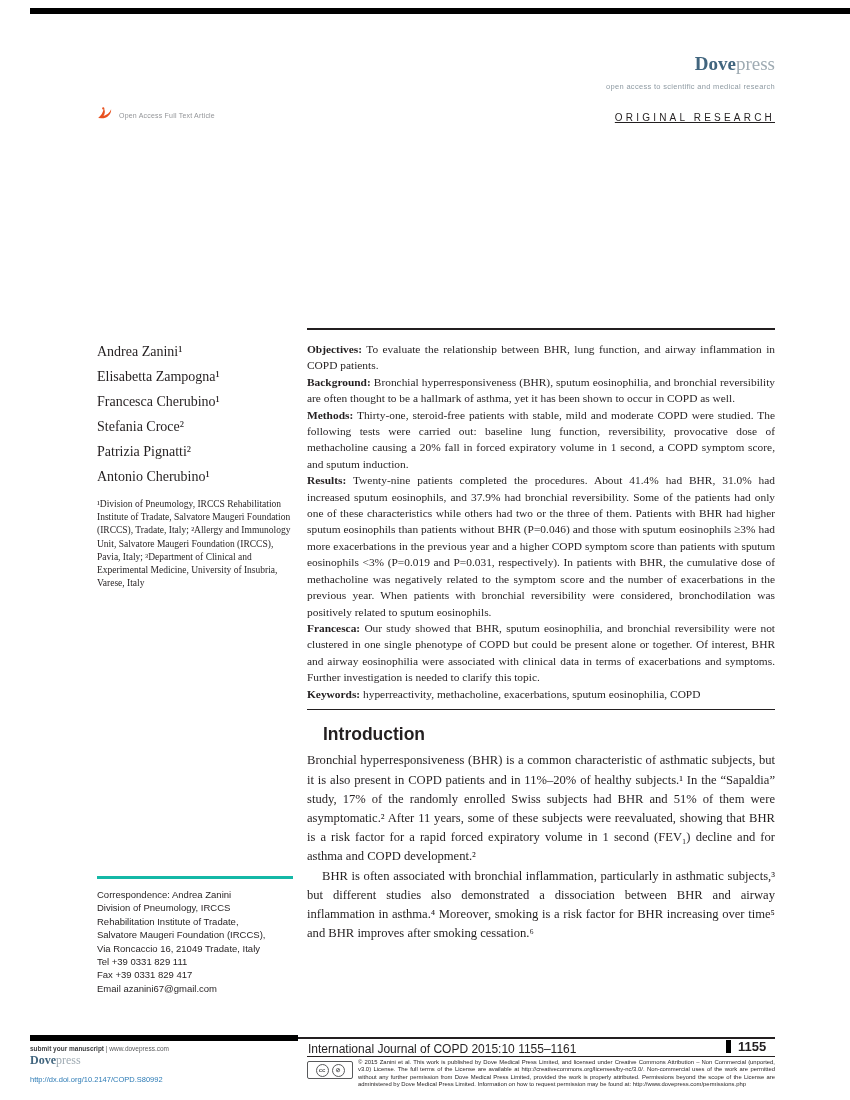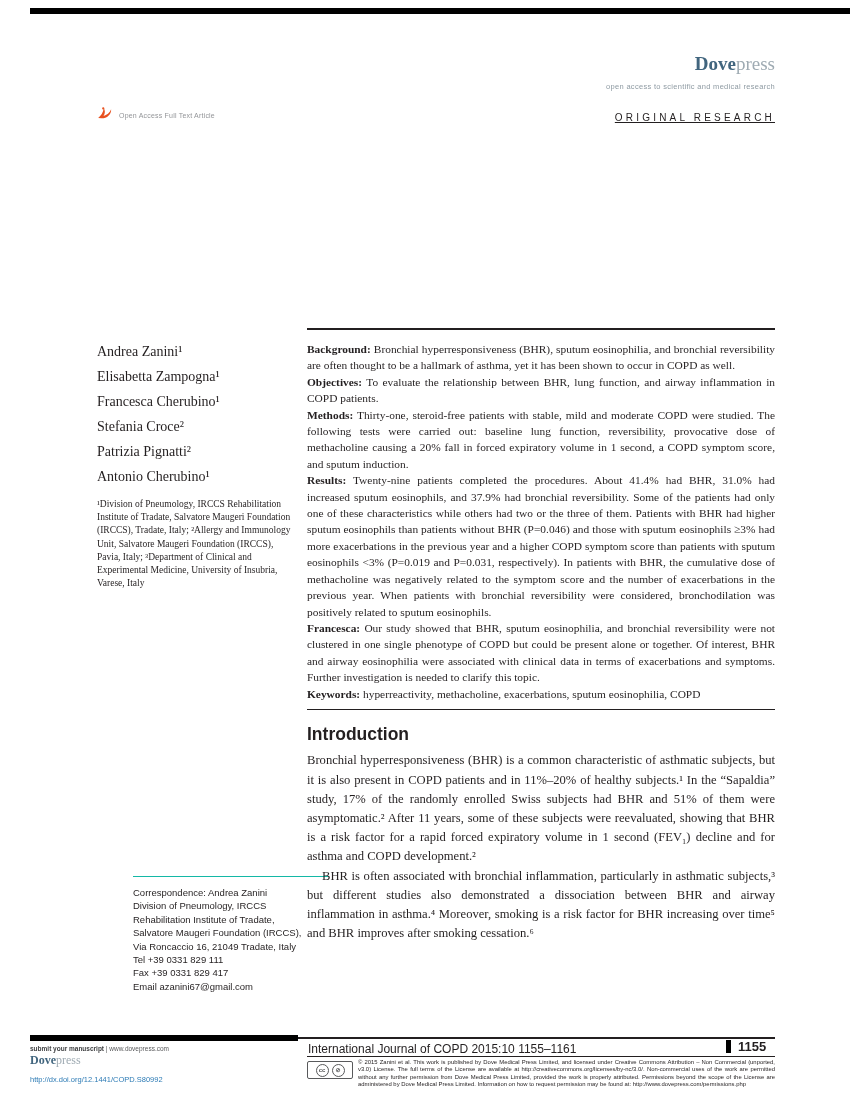--- a/index.html
+++ b/index.html
@@ -25,33 +25,33 @@
   .title {
     position:absolute; left:96px; top:133px; width:692px; margin:0;
     font-weight:500; font-size:28px; line-height:39px; color:#231f20;
   }
   
   .left-col { position:absolute; left:97px; top:339px; width:198px;font-family:Liberation Serif, serif; }
   .author { font-size:14px; line-height:25px; }
   .affiliations { margin-top:9px; font-size:9.5px; line-height:13.2px; color:#231f20; }
   .correspondence {
     position:absolute; left:97px; top:876px; width:196px;
-    border-top:1px solid #14b8a6; padding-top:9px;
-    font-size:9.5px; line-height:13.4px;margin-left:36px;
+    border-top:3px solid #14b8a6; padding-top:9px;
+    font-size:9.5px; line-height:13.4px;
   }
   
   .right-col { position:absolute; left:307px; top:328px; width:468px; height:706px; overflow:hidden; }
   .rule { height:2px; background:#231f20; }
   .rule2 { margin-top:7px; height:1.5px; background:#231f20; }
   .abstract {
     margin-top:11px; font-family:"Liberation Serif", serif;
     font-size:11.4px; line-height:16.4px; text-align:justify;
   }
   .abstract p { margin:0; }
-  h2.intro { margin:14px 0 6px 0; font-size:17.5px; font-weight:700; }
+  h2.intro { margin:14px 0 6px 16px; font-size:17.5px; font-weight:700; }
   .body-p {
     margin:0; font-family:"Liberation Serif", serif;
     font-size:12.6px; line-height:19.2px; text-align:justify;
   }
   .body-p.indent { text-indent:15px; }
   
   .foot-bar-left { position:absolute; left:30px; top:1035px; width:268px; height:6px; background:#000; }
   .foot-line { position:absolute; left:298px; top:1037px; width:477px; height:1.5px; background:#231f20; }
   .foot-line2 { position:absolute; left:307px; top:1056px; width:468px; height:1px; background:#231f20; }
   .foot-submit { position:absolute; left:30px; top:1045px; font-size:6.5px; color:#58595b; }
@@ -121,22 +121,22 @@
     <div>Salvatore Maugeri Foundation (IRCCS),</div>
     <div>Via Roncaccio 16, 21049 Tradate, Italy</div>
     <div>Tel +39 0331 829 111</div>
     <div>Fax +39 0331 829 417</div>
     <div>Email azanini67@gmail.com</div>
   </div>
 
   <div class="right-col">
     <div class="rule"></div>
     <div class="abstract">
+      <p><b>Objectives:</b><span> To evaluate the relationship between BHR, lung function, and airway inflammation in COPD patients.</span></p>
       <p><b>Background:</b><span> Bronchial hyperresponsiveness (BHR), sputum eosinophilia, and bronchial reversibility are often thought to be a hallmark of asthma, yet it has been shown to occur in COPD as well.</span></p>
-      <p><b>Objectives:</b><span> To evaluate the relationship between BHR, lung function, and airway inflammation in COPD patients.</span></p>
       <p><b>Methods:</b><span> Thirty-one, steroid-free patients with stable, mild and moderate COPD were studied. The following tests were carried out: baseline lung function, reversibility, provocative dose of methacholine causing a 20% fall in forced expiratory volume in 1 second, a COPD symptom score, and sputum induction.</span></p>
       <p><b>Results:</b><span> Twenty-nine patients completed the procedures. About 41.4% had BHR, 31.0% had increased sputum eosinophils, and 37.9% had bronchial reversibility. Some of the patients had only one of these characteristics while others had two or the three of them. Patients with BHR had higher sputum eosinophils than patients without BHR (P=0.046) and those with sputum eosinophils ≥3% had more exacerbations in the previous year and a higher COPD symptom score than patients with sputum eosinophils &lt;3% (P=0.019 and P=0.031, respectively). In patients with BHR, the cumulative dose of methacholine was negatively related to the symptom score and the number of exacerbations in the previous year. When patients with bronchial reversibility were considered, bronchodilation was positively related to sputum eosinophils.</span></p>
       <p><b>Francesca:</b><span> Our study showed that BHR, sputum eosinophilia, and bronchial reversibility were not clustered in one single phenotype of COPD but could be present alone or together. Of interest, BHR and airway eosinophilia were associated with clinical data in terms of exacerbations and symptoms. Further investigation is needed to clarify this topic.</span></p>
       <p><b>Keywords:</b><span> hyperreactivity, methacholine, exacerbations, sputum eosinophilia, COPD</span></p>
     </div>
     <div class="rule rule2"></div>
     <h2 class="intro">Introduction</h2>
     <p class="body-p">Bronchial hyperresponsiveness (BHR) is a common characteristic of asthmatic subjects, but it is also present in COPD patients and in 11%–20% of healthy subjects.¹ In the “Sapaldia” study, 17% of the randomly enrolled Swiss subjects had BHR and 51% of them were asymptomatic.² After 11 years, some of these subjects were reevaluated, showing that BHR is a risk factor for a rapid forced expiratory volume in 1 second (FEV₁) decline and for asthma and COPD development.²</p>
     <p class="body-p indent">BHR is often associated with bronchial inflammation, particularly in asthmatic subjects,³ but different studies also demonstrated a dissociation between BHR and airway inflammation in asthma.⁴ Moreover, smoking is a risk factor for BHR increasing over time⁵ and BHR improves after smoking cessation.⁶</p>
   </div>
@@ -144,21 +144,21 @@
   <div class="foot-bar-left"></div>
   <div class="foot-line"></div>
   <div class="foot-line2"></div>
 
   <div class="foot-submit">
     <b>submit your manuscript</b><span> | </span><span>www.dovepress.com</span>
   </div>
   <div class="foot-dove">
     <span class="dove">Dove</span><span class="press">press</span>
   </div>
-  <div class="foot-doi">http://dx.doi.org/12.1441/COPD.S80992</div>
+  <div class="foot-doi">http://dx.doi.org/10.2147/COPD.S80992</div>
 
   <div class="foot-citation">International Journal of COPD 2015:10 1155–1161</div>
   <div class="foot-pagebar"></div>
   <div class="foot-page">1155</div>
 
   <div class="cc-badge">
     <span class="cc-circle">cc</span>
     <span class="cc-circle">⊘</span>
   </div>
   <div class="foot-license">© 2015 Zanini et al. This work is published by Dove Medical Press Limited, and licensed under Creative Commons Attribution – Non Commercial (unported, v3.0) License. The full terms of the License are available at http://creativecommons.org/licenses/by-nc/3.0/. Non-commercial uses of the work are permitted without any further permission from Dove Medical Press Limited, provided the work is properly attributed. Permissions beyond the scope of the License are administered by Dove Medical Press Limited. Information on how to request permission may be found at: http://www.dovepress.com/permissions.php</div>

